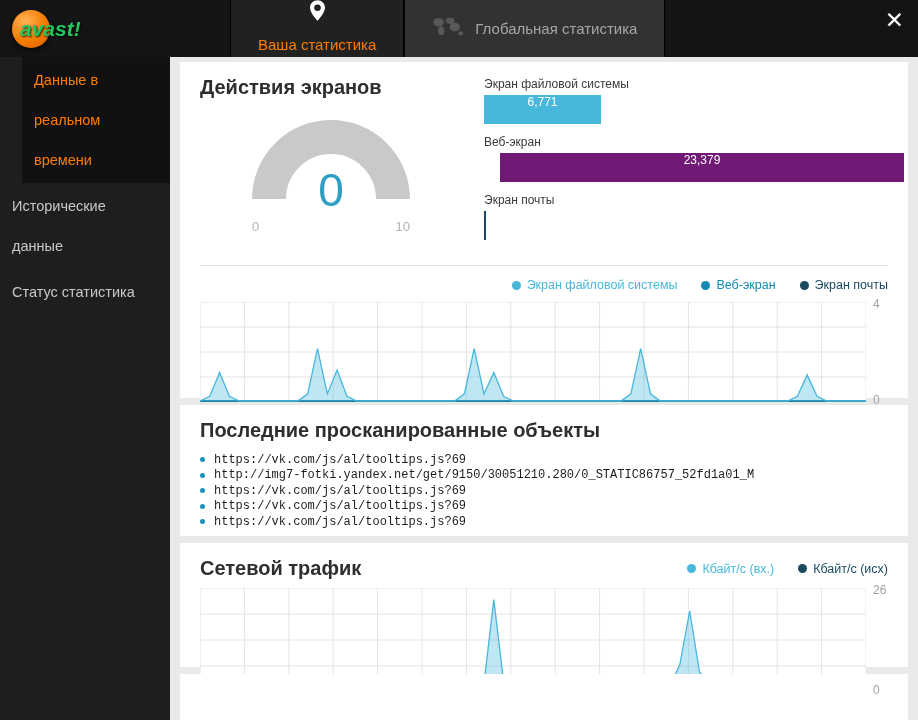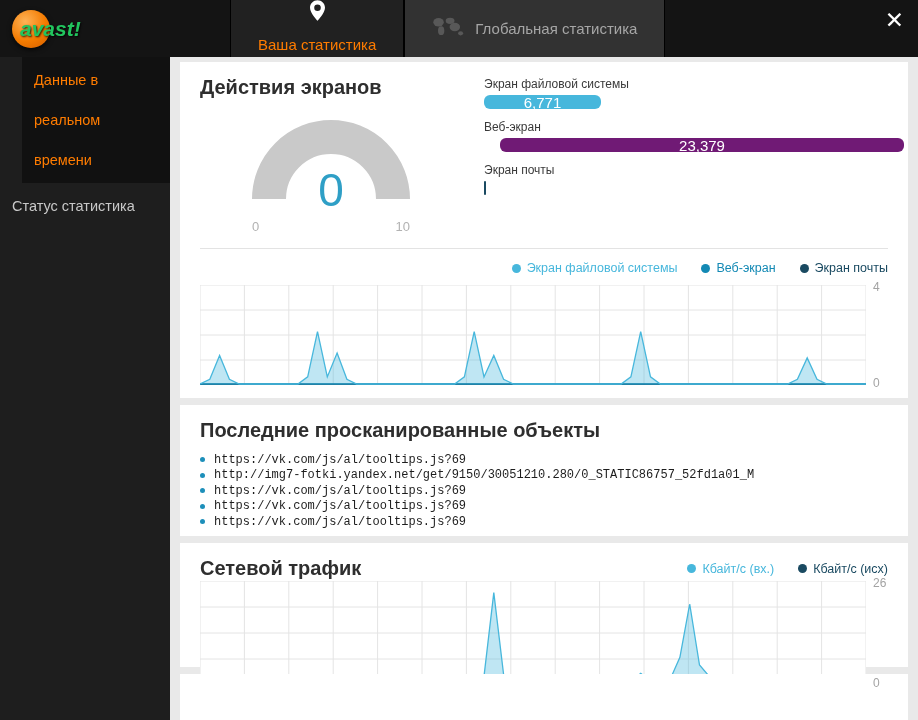--- a/index.html
+++ b/index.html
@@ -39,22 +39,22 @@
   .c1-top { display:flex; }
   .gauge-col { width:262px; flex:none; }
   .gauge { position:relative; width:170px; margin:12px auto 0; }
   .gauge svg { display:block; }
   .gauge-value { position:absolute; left:0; right:0; bottom:-14px; text-align:center;
     font-size:46px; color:#2f9fc6; }
   .gauge-scale { display:flex; justify-content:space-between; font-size:13px;
     color:#b2b2b2; margin-top:16px; padding:0 6px; }
   .bars-col { flex:1; margin-left:22px; padding-top:1px; }
   .bar-label { font-size:12px; color:#3a3a3a; margin-bottom:4px; }
-  .bar-fill { height:14px; color:#fff; font-size:15px; text-align:center;
-    line-height:15px; margin-bottom:11px; min-width:2px;border-radius:6px; }
+  .bar-fill { height:29px; color:#fff; font-size:12px; text-align:center;
+    line-height:15px; margin-bottom:11px; min-width:2px; }
   .divider { border-top:1px solid #e3e3e3; margin-top:14px; }
   .legend { display:flex; justify-content:flex-end; align-items:center; gap:24px;
     font-size:12.5px; }
   .card1 .legend { margin:12px 0 10px; }
   .dot { width:9px; height:9px; border-radius:50%; display:inline-block; margin-right:6px; flex:none; }
   .legend-item { display:flex; align-items:center; }
   .chart-row { display:flex; }
   .chart-row svg { display:block; flex:none; background:#fff; }
   .ytk { width:22px; position:relative; font-size:12px; color:#a3a3a3; }
   .ytk .top { position:absolute; top:-5px; left:7px; }
@@ -64,21 +64,21 @@
   .card2 { height:131px; }
   .url-list { list-style:none; margin-top:10px; }
   .url-list li { display:flex; align-items:center; gap:9px; height:15.5px;
     font-family:"Liberation Mono","DejaVu Sans Mono",monospace; font-size:12px; color:#1d1d1d; }
   .bullet { width:5px; height:5px; border-radius:50%; background:#1d8fba; flex:none; }
 
   
   .card3 { height:124px; }
   .c3-head { display:flex; align-items:center; }
   .c3-head .legend { margin-left:auto; }
-  .card3 .chart-row { margin-top:1px; }
+  .card3 .chart-row { margin-top:8px; }
 
   .bottom-strip { flex:1; background:#fff; margin:0; padding:0; }
 </style>
 </head>
 <body>
 
 <div class="topbar">
   <div class="logo-wrap">
     <div class="logo-ball"></div>
     <div class="logo-text">avast!</div>
@@ -104,20 +104,22 @@
     <span class="tab-label">Глобальная статистика</span>
   </div>
   <div class="close-btn">✕</div>
 </div>
 
 <div class="layout">
 
   <div class="sidebar">
     <div class="side-item active">Данные в реальном
 времени</div>
+    <div class="side-item">Исторические
+данные</div>
     <div class="side-item">Статус статистика</div>
   </div>
 
   <div class="main">
 
     <div class="card card1">
       <div class="c1-top">
         <div class="gauge-col">
           <div class="card-title">Действия экранов</div>
           <div class="gauge">

